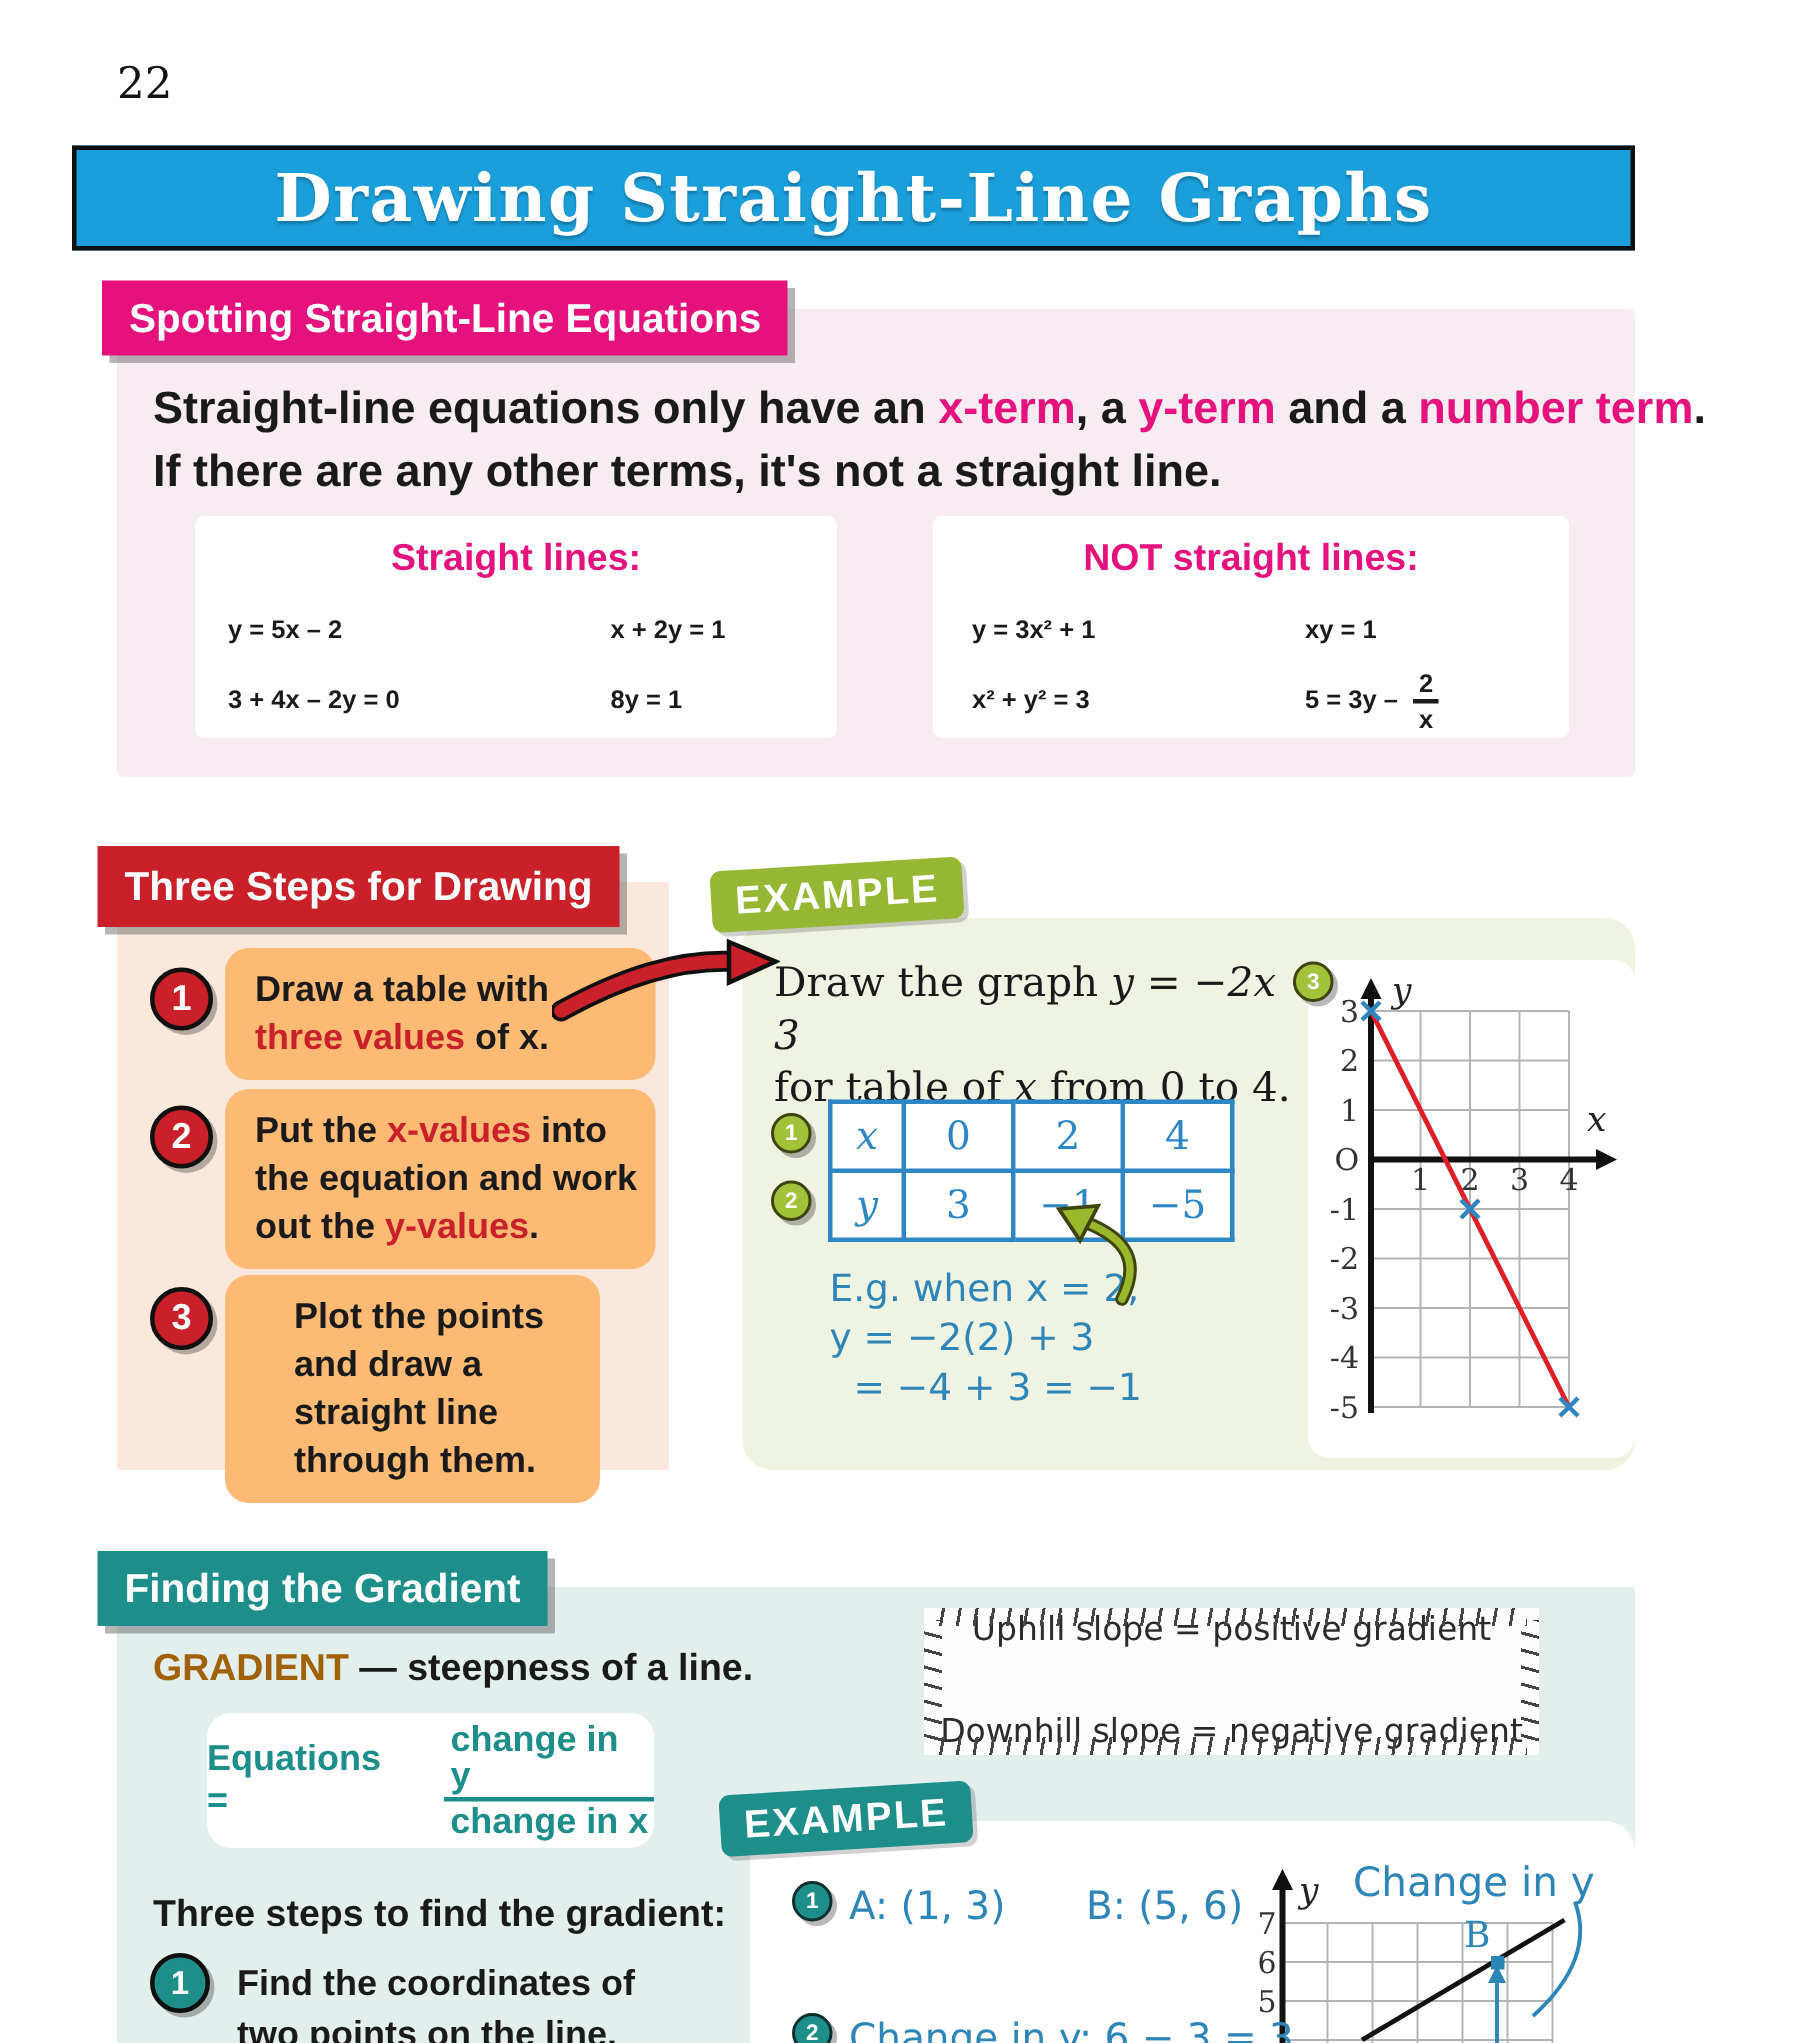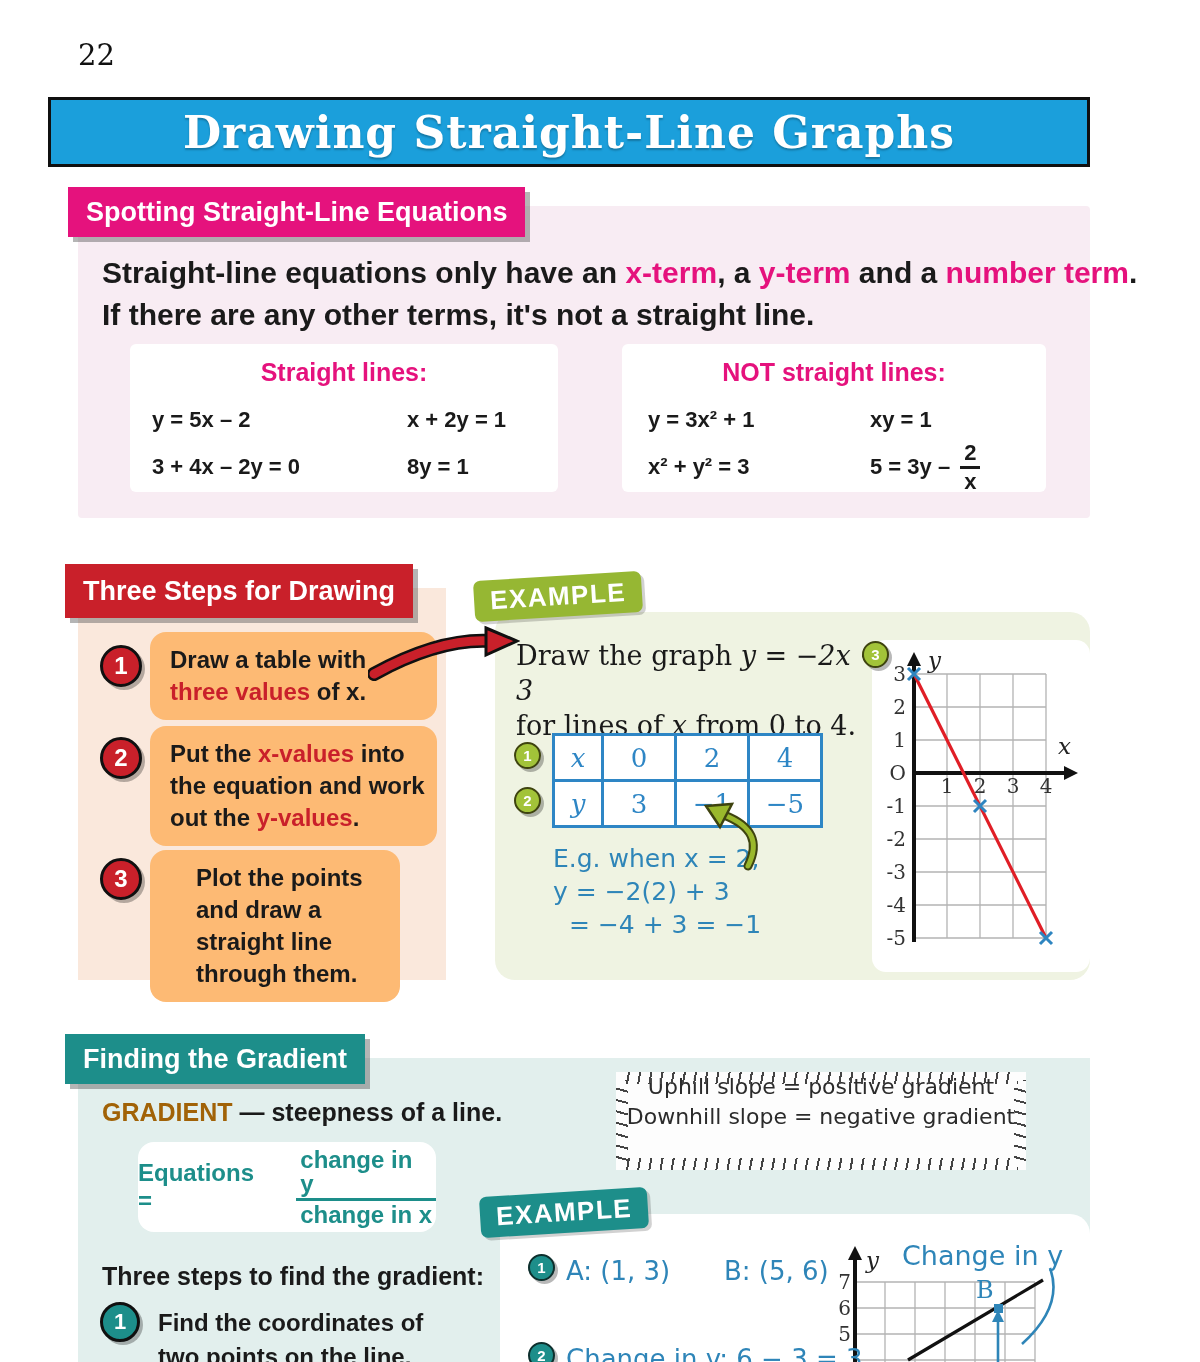--- a/index.html
+++ b/index.html
@@ -33,21 +33,21 @@
   .circle-teal-big{background:#1d8e8a;border:3px solid #101010;width:40px;height:40px;font-size:22px;}
   .circle-green-sm{background:#a2c339;border:2px solid #3e430f;width:27px;height:27px;font-size:15px;}
   .circle-teal-sm{background:#1d8e8a;border:2px solid #0d2f2d;width:27px;height:27px;font-size:15px;}
 
   
   .spot-bg{left:78px;top:206px;width:1012px;height:312px;background:#f8ecf3;border-radius:4px;}
   .intro{left:102px;font-size:30px;font-weight:bold;z-index:2;}
   .hl-pink{color:#e5127d;}
   .eq-box{background:#fff;border-radius:6px;z-index:2;}
   .eq-box .bx-title{display:block;text-align:center;margin-top:14px;font-size:25px;font-weight:bold;color:#e5127d;}
-  .eq-grid{display:grid;grid-template-rows:42px 52px;margin-top:12px;font-size:22px;font-weight:bold;}
+  .eq-grid{display:grid;grid-template-rows:42px 52px;margin-top:12px;font-size:17px;font-weight:bold;}
   .eq-cell{display:flex;align-items:center;}
   .frac{display:inline-flex;flex-direction:column;align-items:center;line-height:1;vertical-align:middle;margin-left:10px;}
   .frac .fnum{padding:0 4px 2px;border-bottom:3px solid #1a1a1a;}
   .frac .fden{padding-top:2px;}
 
   
   .steps-bg{left:78px;top:588px;width:368px;height:392px;background:#fae8dc;}
   .step-box{background:#fdba74;border-radius:16px;padding:12px 0 12px 20px;box-sizing:border-box;
             font-size:24px;font-weight:bold;line-height:32px;z-index:2;}
   .hl-red{color:#c9202a;}
@@ -70,21 +70,21 @@
 
   
   .grad-bg{left:78px;top:1058px;width:1012px;height:304px;background:#e2efed;}
   .grad-def{left:102px;top:1098px;font-size:25px;font-weight:bold;z-index:2;}
   .hl-teal{color:#a16207;}
   .formula-box{left:138px;top:1142px;width:298px;height:90px;background:#fff;border-radius:16px;
                display:flex;align-items:center;justify-content:center;gap:12px;
                font-size:24px;font-weight:bold;color:#1d8e8a;z-index:2;}
   .formula-box .frac .fnum{border-bottom:3px solid #1d8e8a;}
   .note{left:616px;top:1072px;width:410px;height:98px;background:#fdfdfd;z-index:2;
-        display:flex;flex-direction:column;align-items:center;justify-content:flex-start;
+        display:flex;flex-direction:column;align-items:center;justify-content:space-between;
         font-family:"DejaVu Sans",sans-serif;font-size:22px;color:#2b2b2b;line-height:30px;}
   .tick-h{position:absolute;left:8px;right:8px;height:12px;
           background:repeating-linear-gradient(100deg,transparent 0 4px,#444 4px 6px,transparent 6px 11px);}
   .tick-v{position:absolute;top:8px;bottom:8px;width:12px;
           background:repeating-linear-gradient(15deg,transparent 0 4px,#444 4px 6px,transparent 6px 11px);}
   .ex2-box{left:500px;top:1214px;width:590px;height:220px;background:#fff;border-radius:20px;z-index:1;}
   .steps-grad-label{left:102px;top:1262px;font-size:25px;font-weight:bold;z-index:2;}
   .tstep-text{left:158px;top:1306px;font-size:24px;font-weight:bold;line-height:34px;z-index:2;}
   .ex2-item{font-size:26px;z-index:3;}
   .g2-annot{left:902px;top:1240px;font-size:27px;z-index:3;}
@@ -159,21 +159,21 @@
     <path d="M6,50 C 46,28 84,15 122,17" fill="none" stroke="#101010" stroke-width="14" stroke-linecap="round"></path>
     <path d="M6,50 C 46,28 84,15 122,17" fill="none" stroke="#c9202a" stroke-width="9" stroke-linecap="round"></path>
     <polygon points="118,4 149,17 118,31" fill="#c9202a" stroke="#101010" stroke-width="3"></polygon>
   </svg>
 
   <div class="abs ex-label ex-green" style="left:474px;top:576px;">EXAMPLE</div>
   <div class="abs ex1-box"></div>
 
   <div class="abs prompt">
     <span>Draw the graph </span><span class="math">y = −2x + 3</span><br>
-    <span>for lines of </span><span class="math">x</span><span> from 0 to 4.</span>
+    <span>for table of </span><span class="math">x</span><span> from 0 to 4.</span>
   </div>
 
   <table class="table1">
     <tbody>
         <tr>
       <td class="c0 math">x</td>
       <td class="cn">0</td>
       <td class="cn">2</td>
       <td class="cn">4</td>
     </tr>

